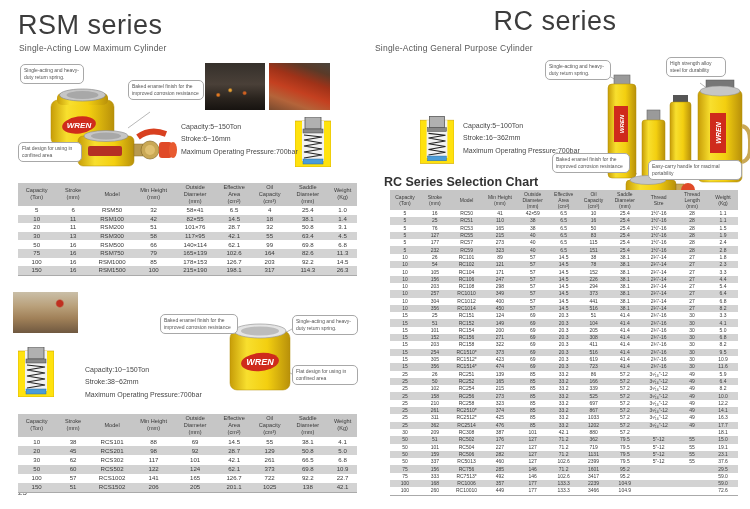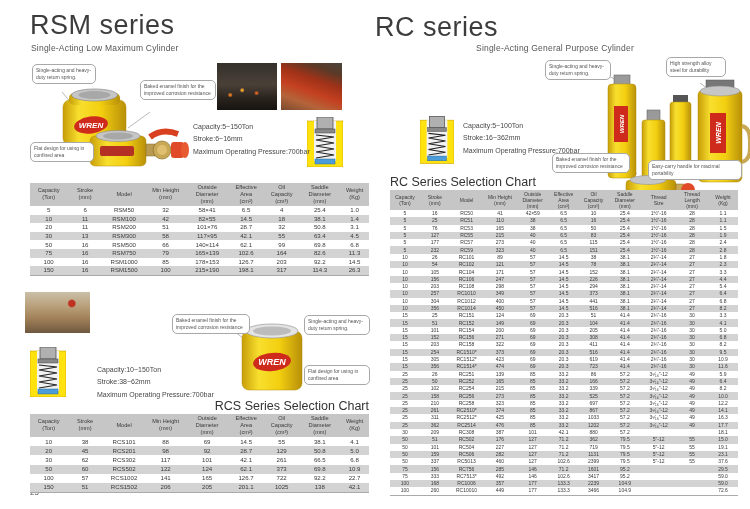--- a/index.html
+++ b/index.html
@@ -59,21 +59,21 @@
     <path d="M232,330 L246,340"></path>
     <path d="M292,329 L281,335"></path>
     <path d="M292,374 L283,369"></path>
     <path d="M605,74 L624,84"></path>
     <path d="M700,83 L712,92"></path>
     <path d="M624,168 L637,174"></path>
     <path d="M700,161 L731,146"></path>
   </g>
 </svg>
 
-<div class="abs" style="left:12px;top:0;width:375px;height:359px;">
+<div class="abs" style="left:0;top:0;width:375px;height:359px;">
 
   <div class="abs page-title" style="left:18px;top:10px;">RSM series</div>
   <div class="abs page-subtitle" style="left:19px;top:43px;">Single-Acting Low Maximum Cylinder</div>
 
   <div class="callout" style="left:20px;top:64px;width:56px;">Single-acting and heavy-duty return spring.</div>
   <div class="callout" style="left:128px;top:80px;width:68px;">Baked enamel finish for the improved corrosion resistance</div>
   <div class="callout" style="left:18px;top:142px;width:56px;">Flat design for using in confined area</div>
 
   <svg class="abs" style="left:45px;top:84px;z-index:2;" width="75" height="66" viewBox="0 0 75 66">
     <defs>
@@ -292,21 +292,20 @@
     <ellipse cx="35" cy="14" rx="26" ry="7" fill="#e4e4e4" stroke="#999" stroke-width="0.7"></ellipse>
     <ellipse cx="35" cy="14" rx="19" ry="4.5" fill="#bcbcbc"></ellipse>
     <ellipse cx="35" cy="45" rx="19" ry="9" fill="#cf2b1c" transform="rotate(-6 35 45)"></ellipse>
     <text x="35" y="48" fill="#fff" font-size="9" font-style="italic" font-weight="bold" text-anchor="middle" font-family="Liberation Sans, sans-serif">WREN</text>
   </svg>
 
   <div class="callout" style="left:160px;top:314px;width:70px;">Baked enamel finish for the improved corrosion resistance</div>
   <div class="callout" style="left:292px;top:315px;width:58px;">Single-acting and heavy-duty return spring.</div>
   <div class="callout" style="left:292px;top:365px;width:58px;">Flat design for using in confined area</div>
 
-  <div class="chart-title" style="left:180px;top:399px;width:177px;text-align:right;">RCS Series Selection Chart</div>
   <div class="tablewrap" style="left:18px;top:414px;width:339px;">
     <table class="tbl-l tbl-rcs">
         <colgroup>
           <col style="width: 11%;">
           <col style="width: 10.5%;">
           <col style="width: 12.5%;">
           <col style="width: 12%;">
           <col style="width: 12.5%;">
           <col style="width: 10.5%;">
           <col style="width: 10.5%;">
@@ -407,22 +406,22 @@
           </tr>
         </tbody>
       </table>
   </div>
 
   <div class="pagenum" style="left:18px;top:488px;">25</div>
 </div>
 
 <div class="abs" style="left:375px;top:0;width:375px;height:509px;">
 
-  <div class="abs page-title" style="left:0;top:12px;width:360px;text-align:left;">RC series</div>
-  <div class="abs page-subtitle" style="left:0;top:43px;width:360px;text-align:center;">Single-Acting General Purpose Cylinder</div>
+  <div class="abs page-title" style="left:0;top:6px;width:360px;text-align:center;">RC series</div>
+  <div class="abs page-subtitle" style="left:0;top:43px;width:360px;text-align:left;">Single-Acting General Purpose Cylinder</div>
 
   <div class="callout" style="left:170px;top:60px;width:58px;">Single-acting and heavy-duty return spring.</div>
   <div class="callout" style="left:291px;top:57px;width:52px;">High strength alloy steel for durability</div>
 
   <svg class="abs" style="left:223px;top:68px;z-index:2;" width="152" height="135" viewBox="0 0 152 135">
     <defs>
       <linearGradient id="gE" x1="0" y1="0" x2="1" y2="0">
         <stop offset="0" stop-color="#c79d08"></stop>
           <stop offset="0.28" stop-color="#f8df2e"></stop>
         <stop offset="0.62" stop-color="#f3cf10"></stop>
@@ -465,21 +464,21 @@
 
   <div class="spec" style="left:88px;top:120px;">
     <div>Capacity:5~100Ton</div>
     <div>Stroke:16~362mm</div>
     <div>Maximum Operating Pressure:700bar</div>
   </div>
 
   <div class="callout" style="left:177px;top:153px;width:70px;">Baked enamel finish for the improved corrosion resistance</div>
   <div class="callout" style="left:273px;top:160px;width:86px;">Easy-carry handle for macimal portability</div>
 
-  <div class="chart-title" style="left:15px;top:175px;">RC Series Selection Chart</div>
+  <div class="chart-title" style="left:9px;top:175px;font-weight:bold;">RC Series Selection Chart</div>
   <div class="tablewrap" style="left:15px;top:190px;width:348px;">
     <table class="tbl-rc">
         <colgroup>
           <col style="width: 8.6%;">
           <col style="width: 8.6%;">
           <col style="width: 9.6%;">
           <col style="width: 9.6%;">
           <col style="width: 9.2%;">
           <col style="width: 8.6%;">
           <col style="width: 8.6%;">

